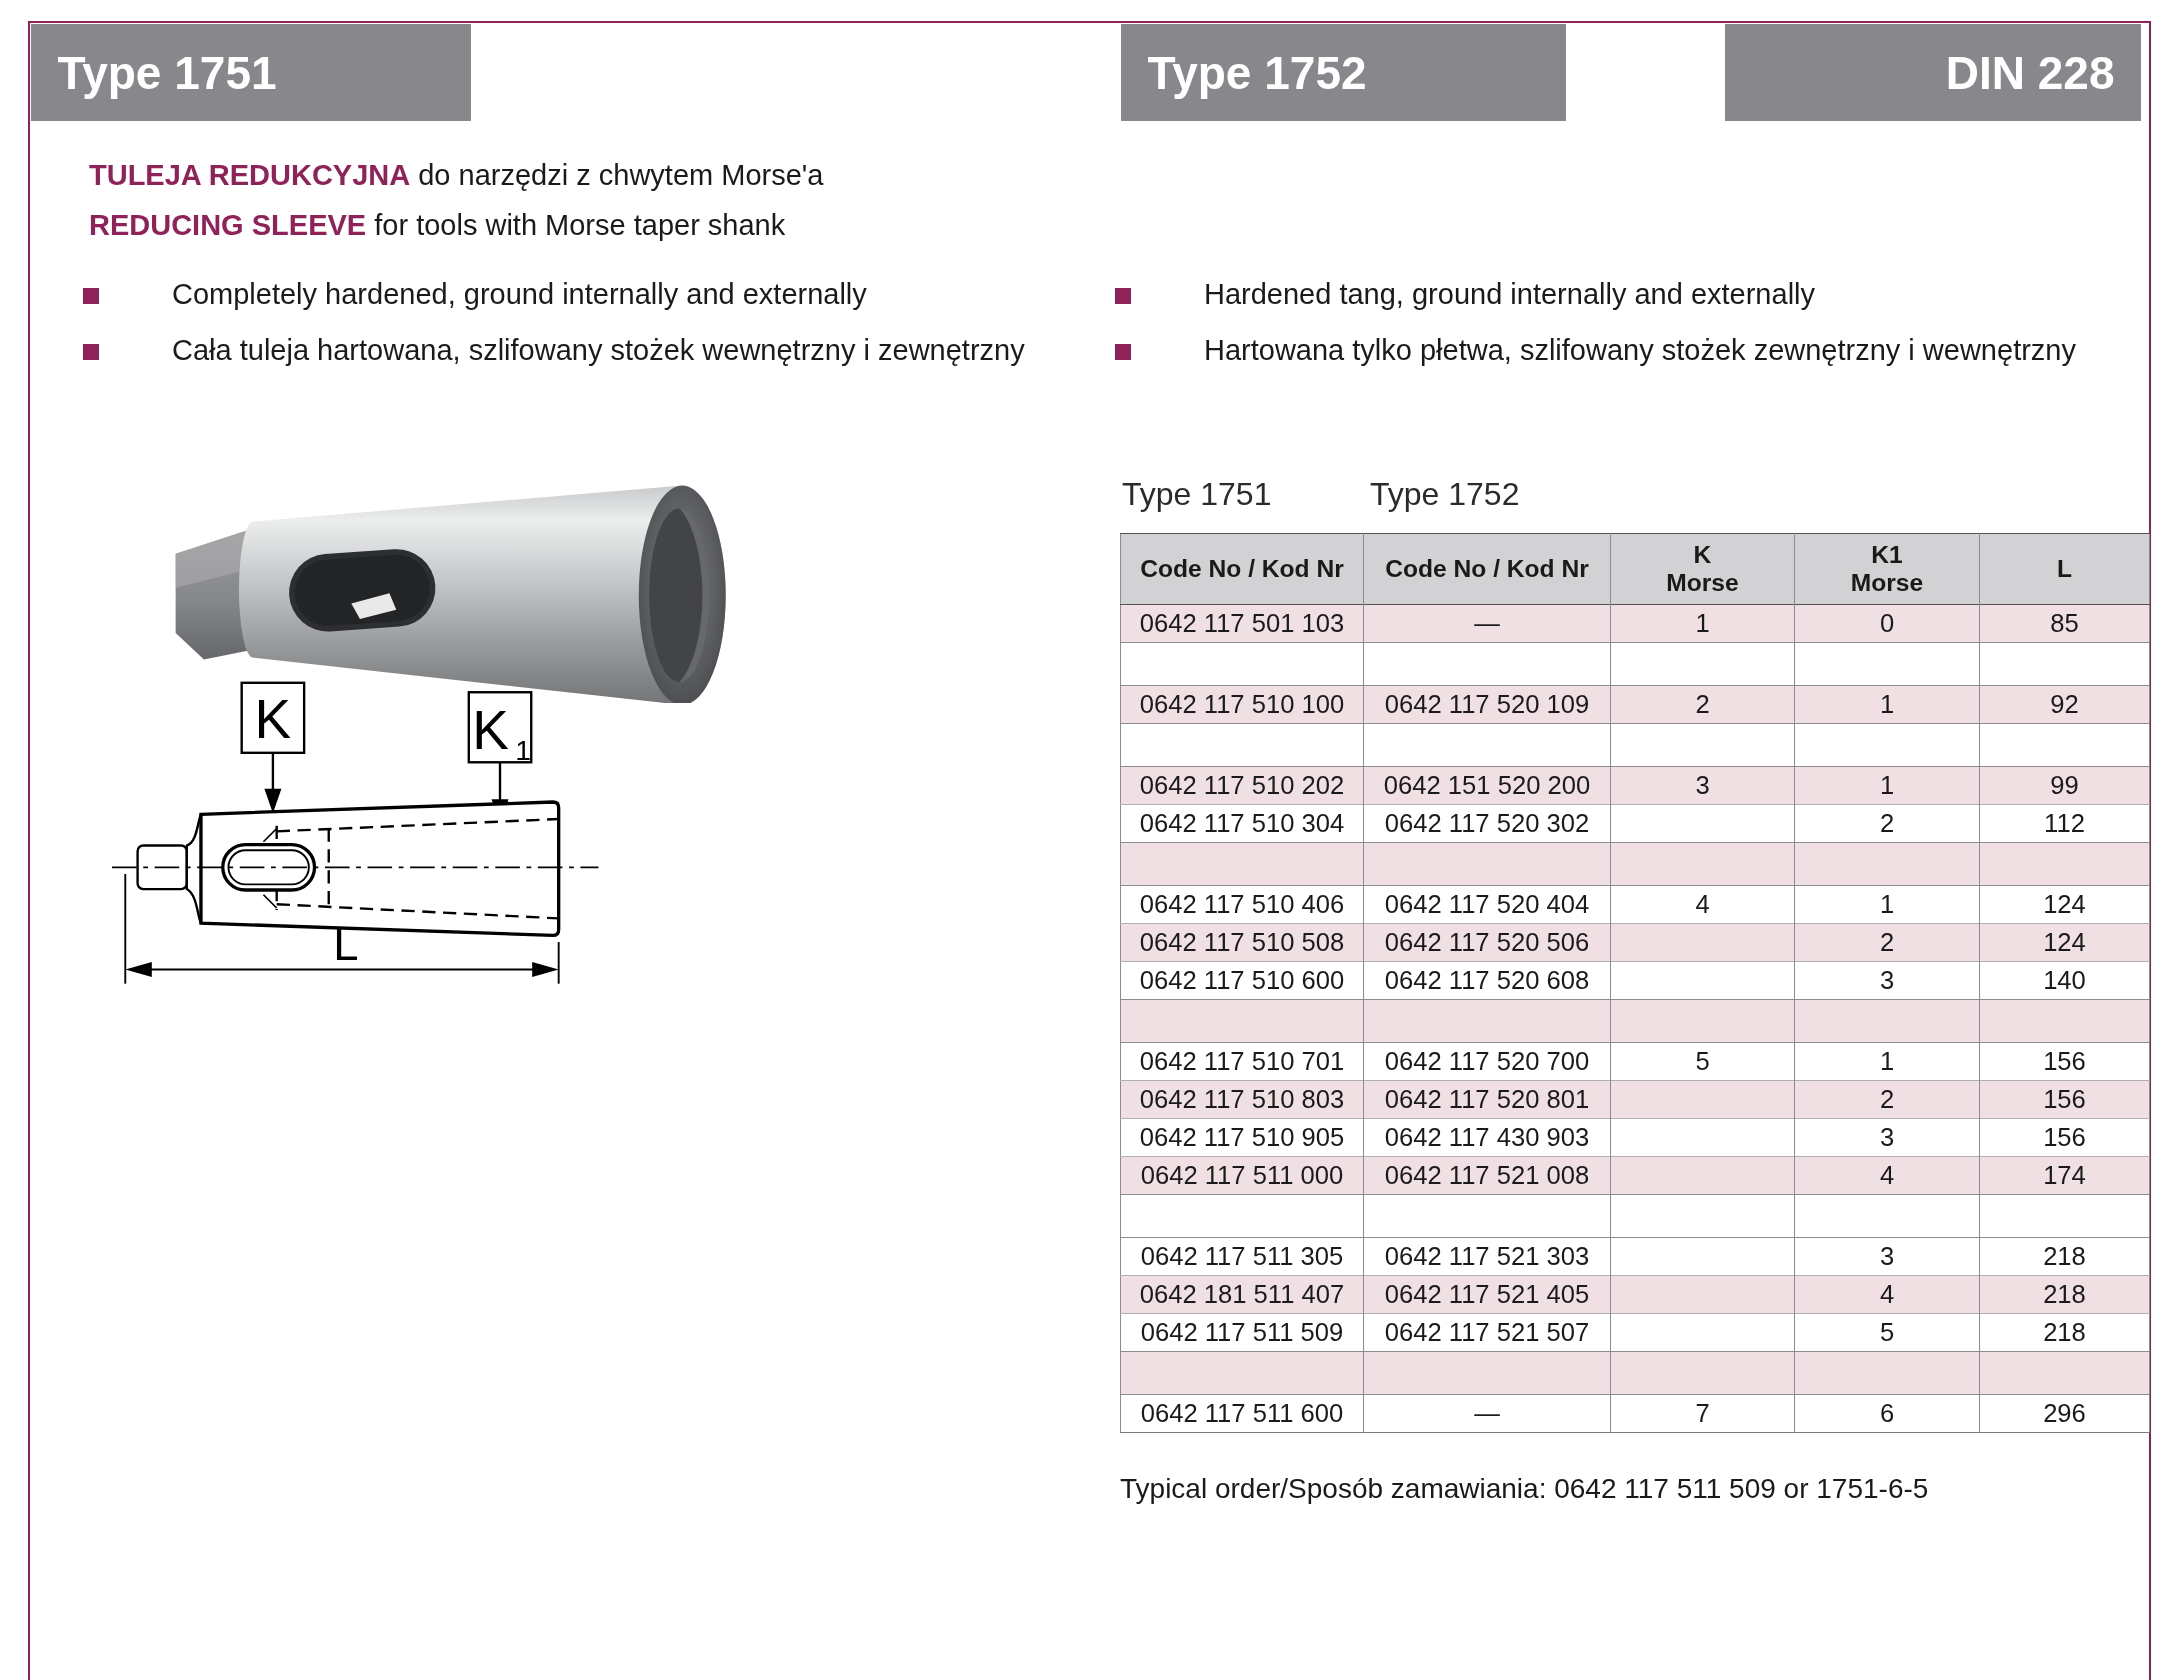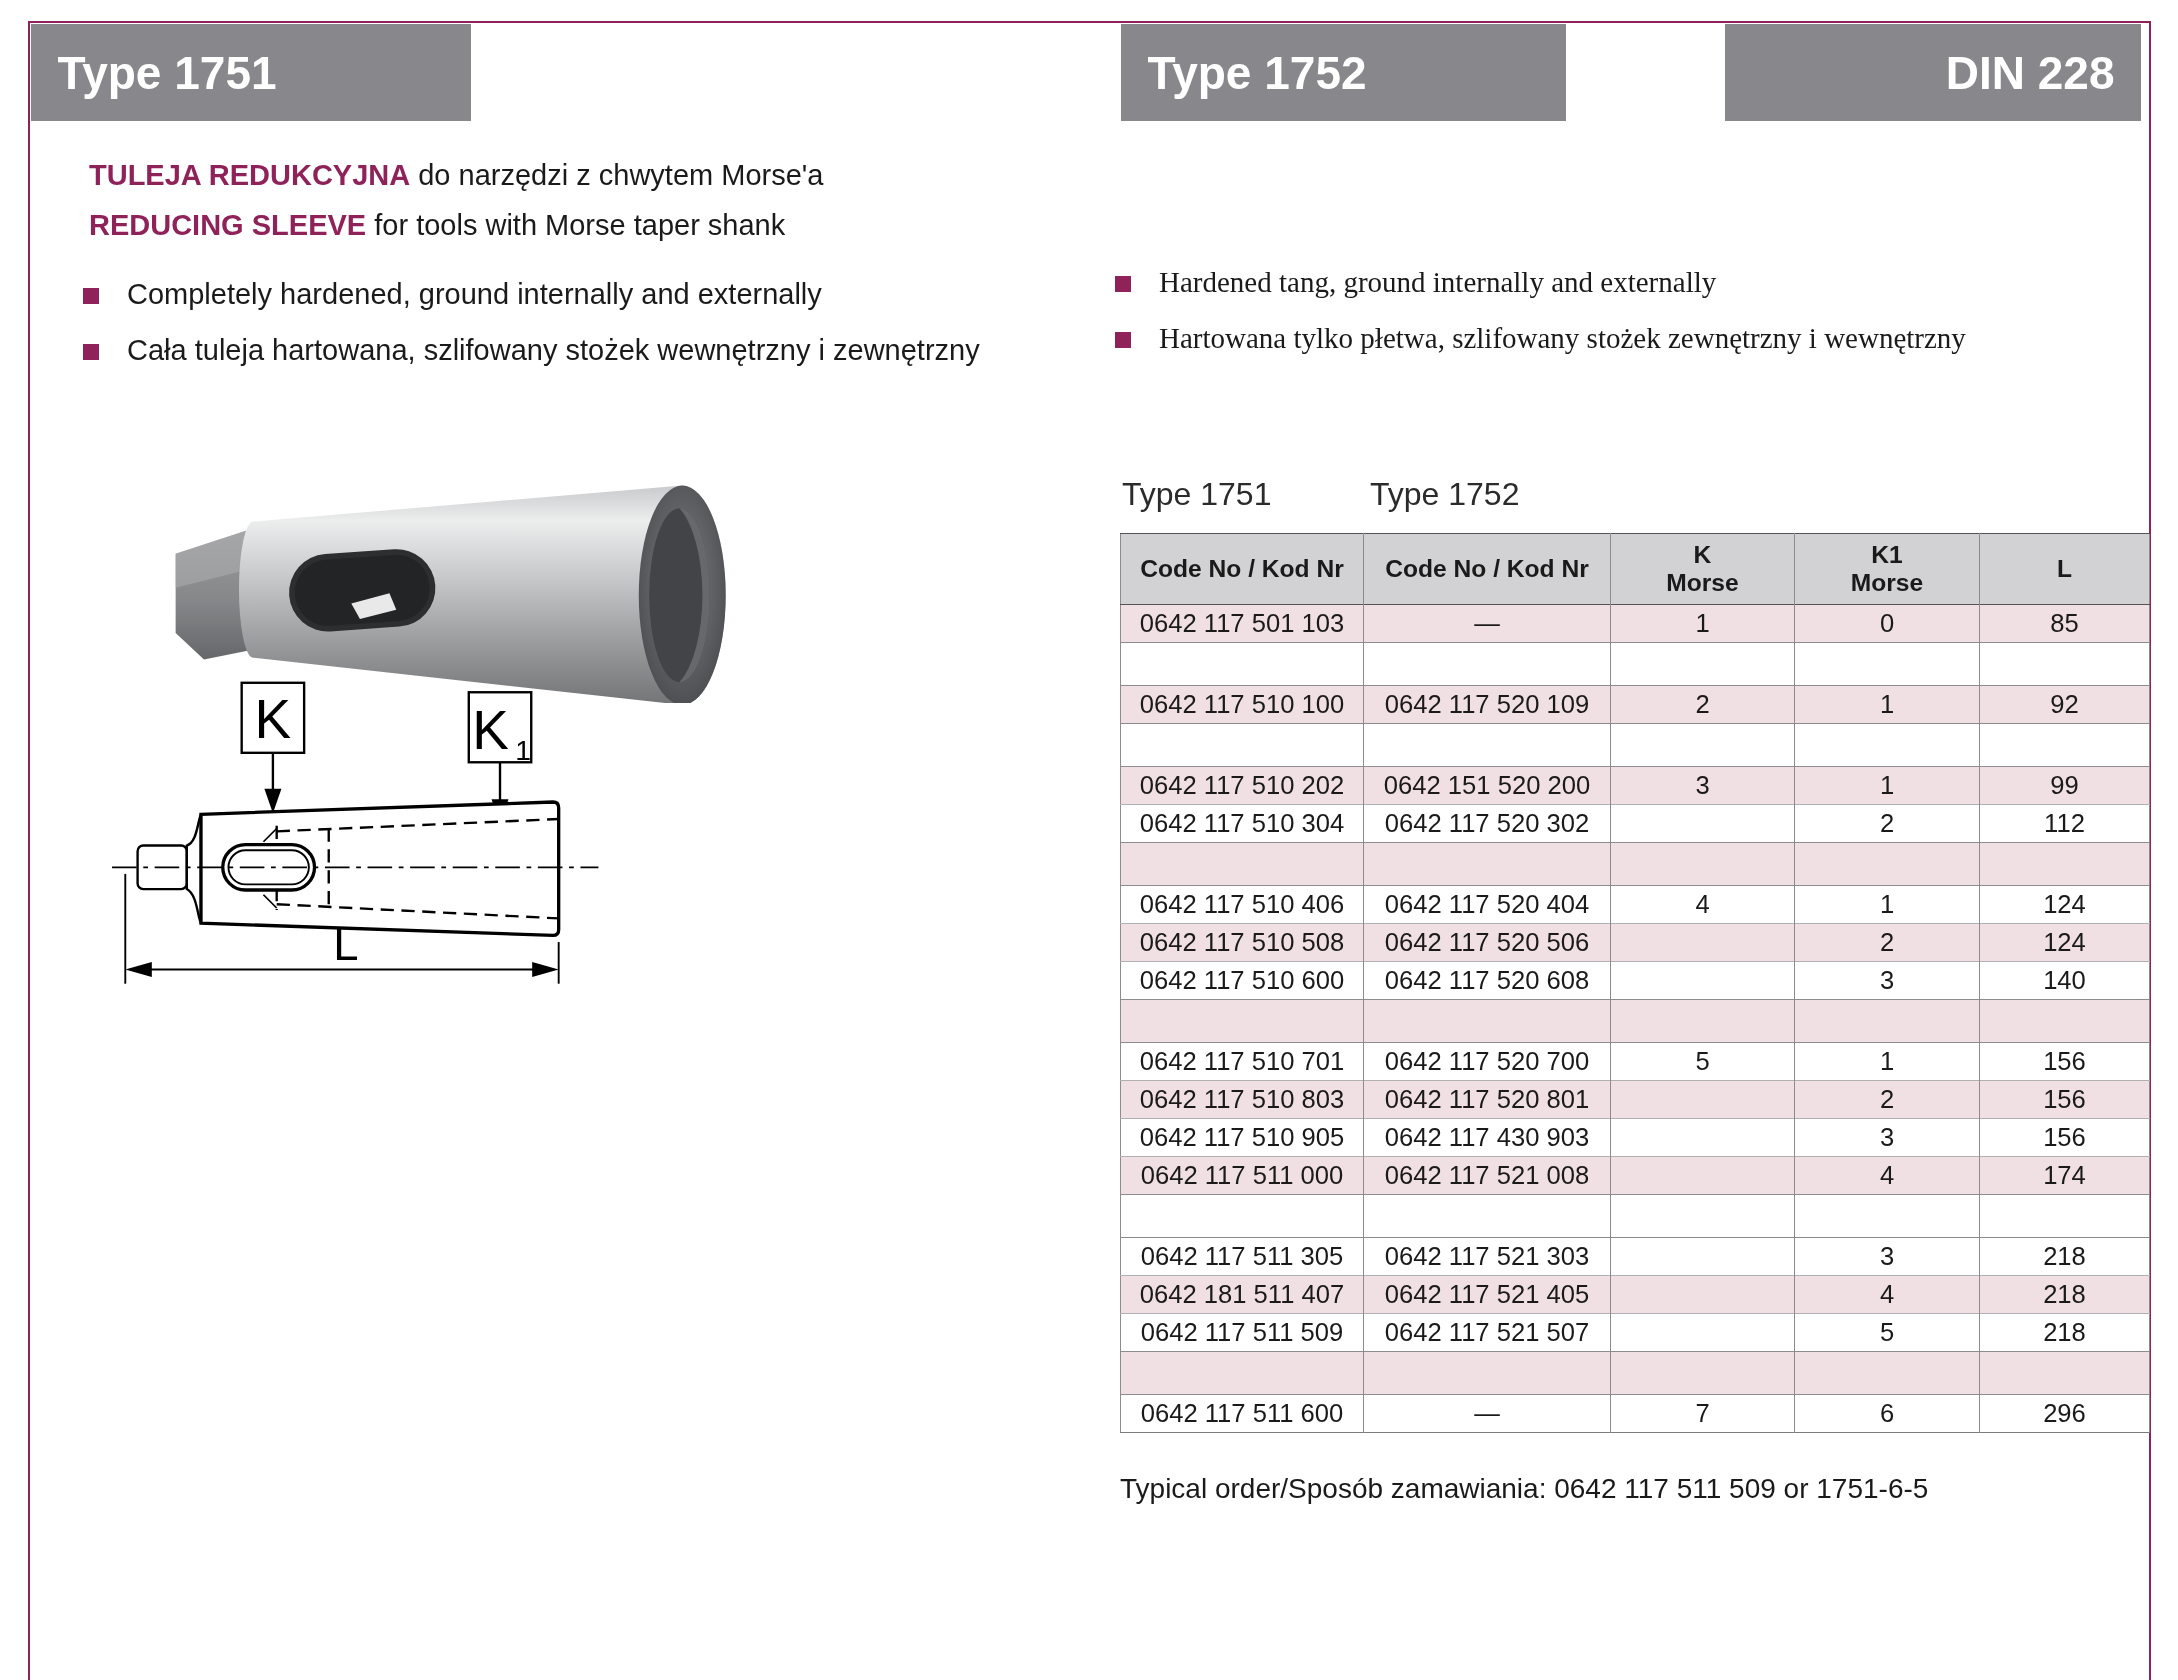--- a/index.html
+++ b/index.html
@@ -21,22 +21,22 @@
   }
   .bar-1751 { left:31px;  width:440px; }
   .bar-1752 { left:1121px; width:445px; }
   .bar-din  { left:1725px; width:416px; justify-content:flex-end; }
 
   .intro { position:absolute; left:89px; top:150px; font-size:29px; line-height:50px; }
   .intro .accent { color:#8e2259; font-weight:bold; }
 
   .features { position:absolute; list-style:none; font-size:29px; }
   .features-left  { left:83px;  top:278px; }
-  .features-right { left:1115px; top:266px;font-family:Liberation Serif, serif; }
-  .feature { display:flex; align-items:flex-start; margin-bottom:23px; }
+  .features-right { left:1115px; top:278px; }
+  .feature { display:flex; align-items:flex-start; margin-bottom:23px;gap:45px; }
   .bullet {
     width:16px; height:16px; background:#8e2259; flex:0 0 16px;
     margin:9.5px 28px 0 0; display:inline-block;
   }
 
   .photo-svg   { position:absolute; left:109px; top:410px; }
   .drawing-svg { position:absolute; left:57px;  top:679px; }
 
   .tbl-caption { position:absolute; top:476px; font-size:32px; color:#2b2b2b; }
   .cap-1751 { left:1122px; }

